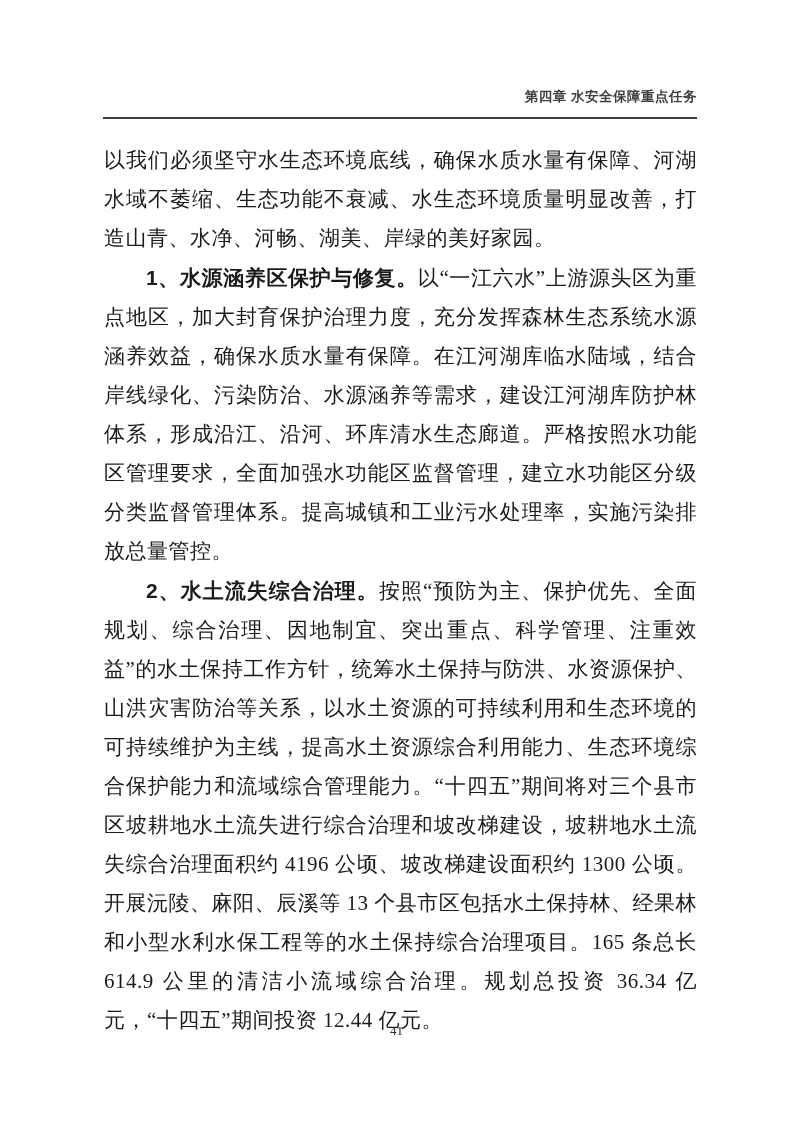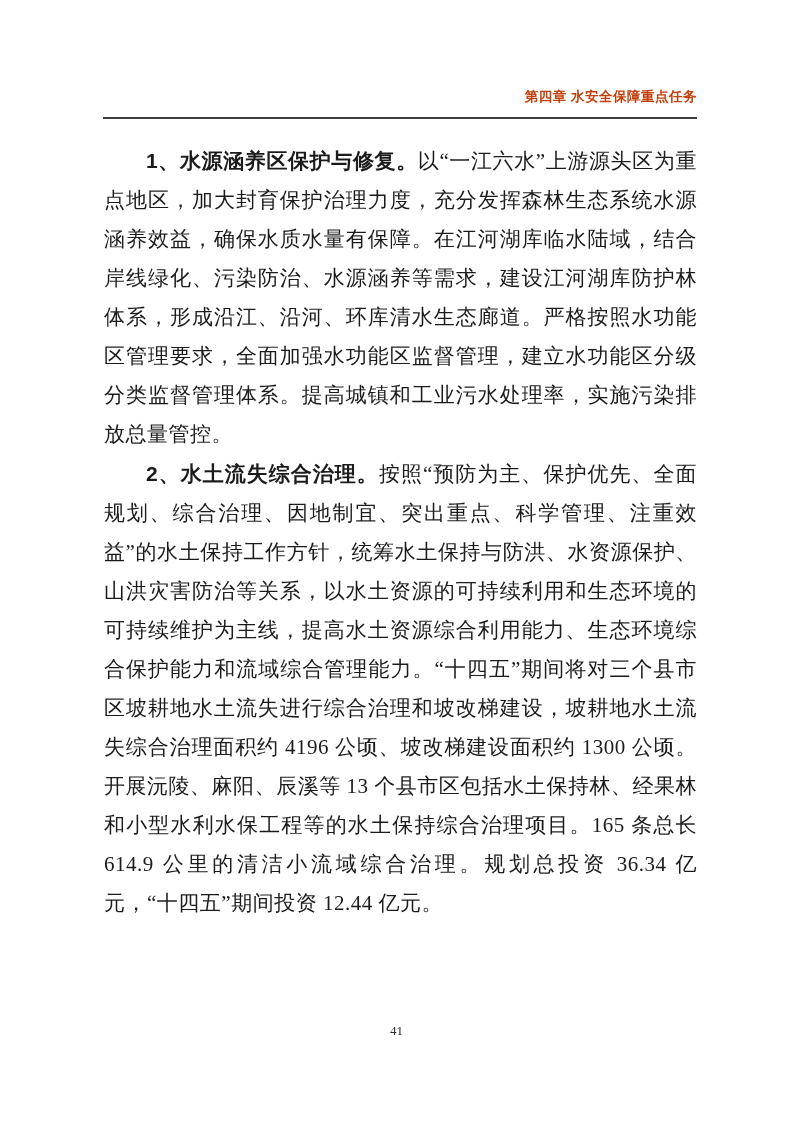--- a/index.html
+++ b/index.html
@@ -20,21 +20,21 @@
   .running-header {
     position: absolute;
     top: 88px;
     left: 103px;
     width: 594px;
     text-align: right;
     font-family: "Liberation Sans", sans-serif;
     font-weight: bold;
     font-size: 13.5px;
     letter-spacing: 0.5px;
-    color: #c2410c;
+    color: #404040;
     white-space: nowrap;
   }
   .header-rule {
     position: absolute;
     top: 117px;
     left: 103px;
     width: 594px;
     height: 2px;
     background: #3d3d3d;
   }
@@ -76,20 +76,21 @@
 <body>
 
 <div class="page">
 
   <div class="running-header">第四章 水安全保障重点任务</div>
 
   <div class="header-rule"></div>
 
   <div class="content">
 
+    <p><span>以我们必须坚守水生态环境底线，确保水质水量有保障、河湖水域不萎缩、生态功能不衰减、水生态环境质量明显改善，打造山青、水净、河畅、湖美、岸绿的美好家园。</span></p>
 
     <p class="para-indent"><span class="para-lead">1、水源涵养区保护与修复。</span><span>以“一江六水”上游源头区为重点地区，加大封育保护治理力度，充分发挥森林生态系统水源涵养效益，确保水质水量有保障。在江河湖库临水陆域，结合岸线绿化、污染防治、水源涵养等需求，建设江河湖库防护林体系，形成沿江、沿河、环库清水生态廊道。严格按照水功能区管理要求，全面加强水功能区监督管理，建立水功能区分级分类监督管理体系。提高城镇和工业污水处理率，实施污染排放总量管控。</span></p>
 
     <p class="para-indent"><span class="para-lead">2、水土流失综合治理。</span><span>按照“预防为主、保护优先、全面规划、综合治理、因地制宜、突出重点、科学管理、注重效益”的水土保持工作方针，统筹水土保持与防洪、水资源保护、山洪灾害防治等关系，以水土资源的可持续利用和生态环境的可持续维护为主线，提高水土资源综合利用能力、生态环境综合保护能力和流域综合管理能力。“十四五”期间将对三个县市区坡耕地水土流失进行综合治理和坡改梯建设，坡耕地水土流失综合治理面积约 4196 公顷、坡改梯建设面积约 1300 公顷。开展沅陵、麻阳、辰溪等 13 个县市区包括水土保持林、经果林和小型水利水保工程等的水土保持综合治理项目。165 条总长 614.9 公里的清洁小流域综合治理。规划总投资 36.34 亿元，“十四五”期间投资 12.44 亿元。</span></p>
 
   </div>
 
   <div class="page-footer">41</div>
 
 </div>

